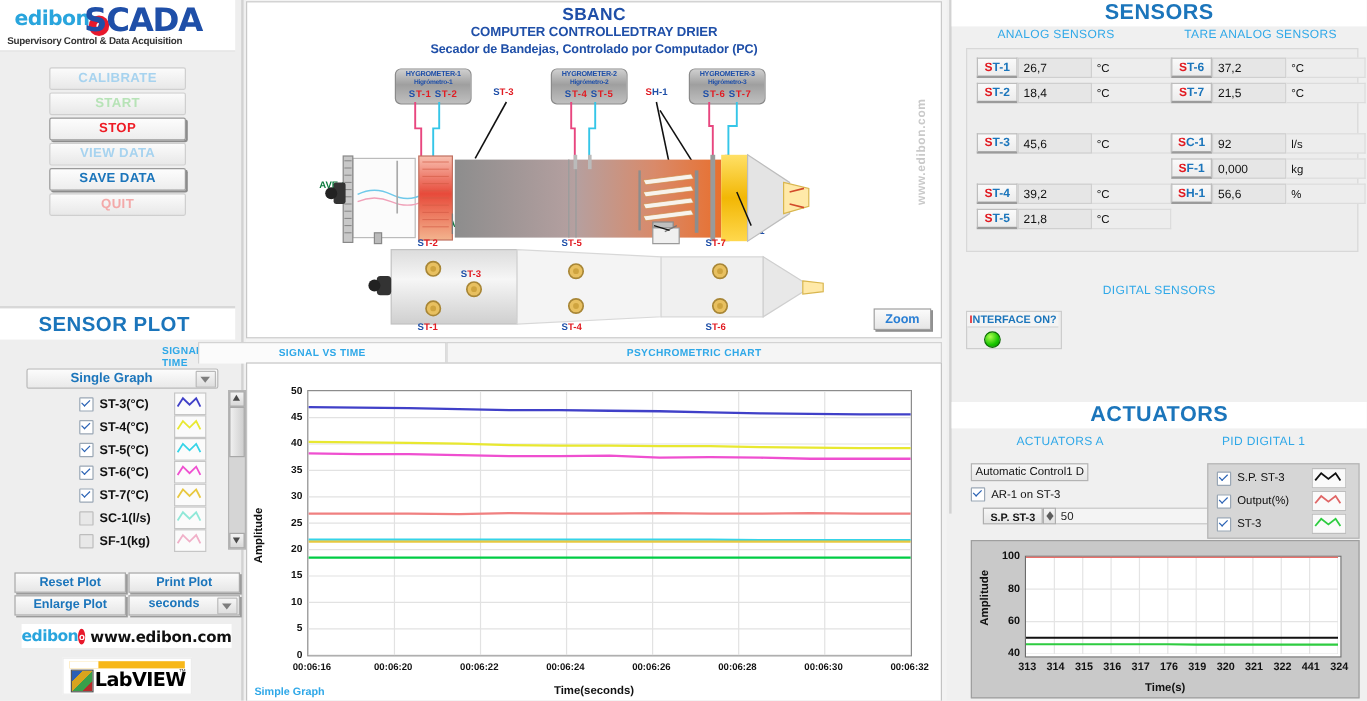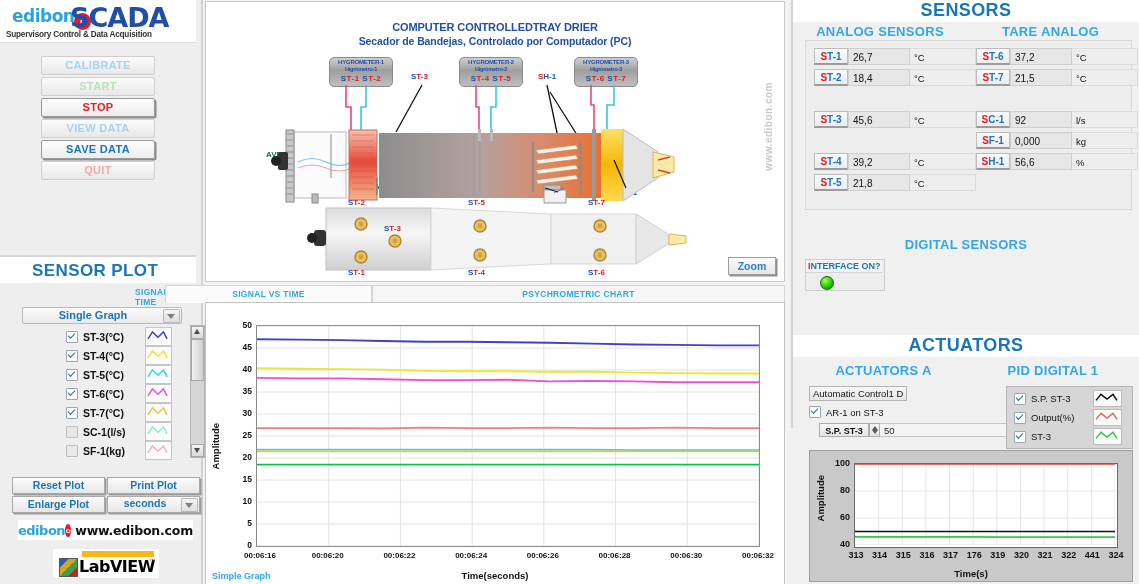--- a/index.html
+++ b/index.html
@@ -165,21 +165,21 @@
   .ytick{position:absolute;right:0;font-size:8.5px;font-weight:bold;color:#111;text-align:right;
       transform:translateY(-50%);}
   .xtick{position:absolute;top:0;font-size:8px;font-weight:bold;color:#111;
       transform:translateX(-50%);white-space:nowrap;}
 
   
   #right-col{left:791px;top:0;width:348px;height:428px;background:#f0f0f0;
      border-left:2px solid #d2d2d2;}
   .sect-title{position:absolute;text-align:center;font-size:18px;font-weight:bold;
       color:#1b75bb;letter-spacing:0.4px;}
-  .sub-title{position:absolute;text-align:center;font-size:13px;font-weight:bold;
+  .sub-title{position:absolute;text-align:center;font-size:10px;font-weight:normal;
       color:#2fa8e8;letter-spacing:0.3px;}
   #sensors-band{position:absolute;left:0;top:0;width:348px;height:22px;background:#fff;}
   #sensors-grid{position:absolute;left:12px;top:40px;width:325px;height:168px;
       background:#ededed;border:1px solid #d8d8d8;}
   .sensor-row{position:absolute;height:19px;display:flex;align-items:center;}
   .s-tag{width:34px;height:17px;line-height:16px;text-align:center;font-size:10px;
       font-weight:bold;background:linear-gradient(#fafafa,#ececec);
       border:1px solid #bdbdbd;border-bottom:2px solid #9b9b9b;box-sizing:border-box;}
   .s-tag .r{color:#e11b22;} .s-tag .b{color:#1b75bb;}
   .s-val{width:62px;height:17px;line-height:17px;font-size:10px;color:#111;padding-left:4px;
@@ -359,20 +359,21 @@
       <div id="lv-bar"></div>
       <div id="lv-icon"></div>
       <div id="lv-text">LabVIEW</div>
       <div id="lv-tm">™</div>
     </div>
   </div>
 
   <div class="panel" id="center-col">
 
     <div id="diagram-frame">
+      <div id="dg-title1">SBANC</div>
       <div id="dg-title2">COMPUTER CONTROLLEDTRAY DRIER</div>
       <div id="dg-title3">Secador de Bandejas, Controlado por Computador (PC)</div>
       <div id="dg-watermark">www.edibon.com</div>
 
       <div class="hygro" style="left:123px;top:55px;">
         <div class="h1">HYGROMETER-1</div>
         <div class="h2">Higrómetro-1</div>
         <div class="h3"><span class="tag-s">S</span><span class="tag-r">T-1</span>&nbsp;<span class="tag-s">S</span><span class="tag-r">T-2</span></div>
       </div>
       <div class="hygro" style="left:253px;top:55px;">

